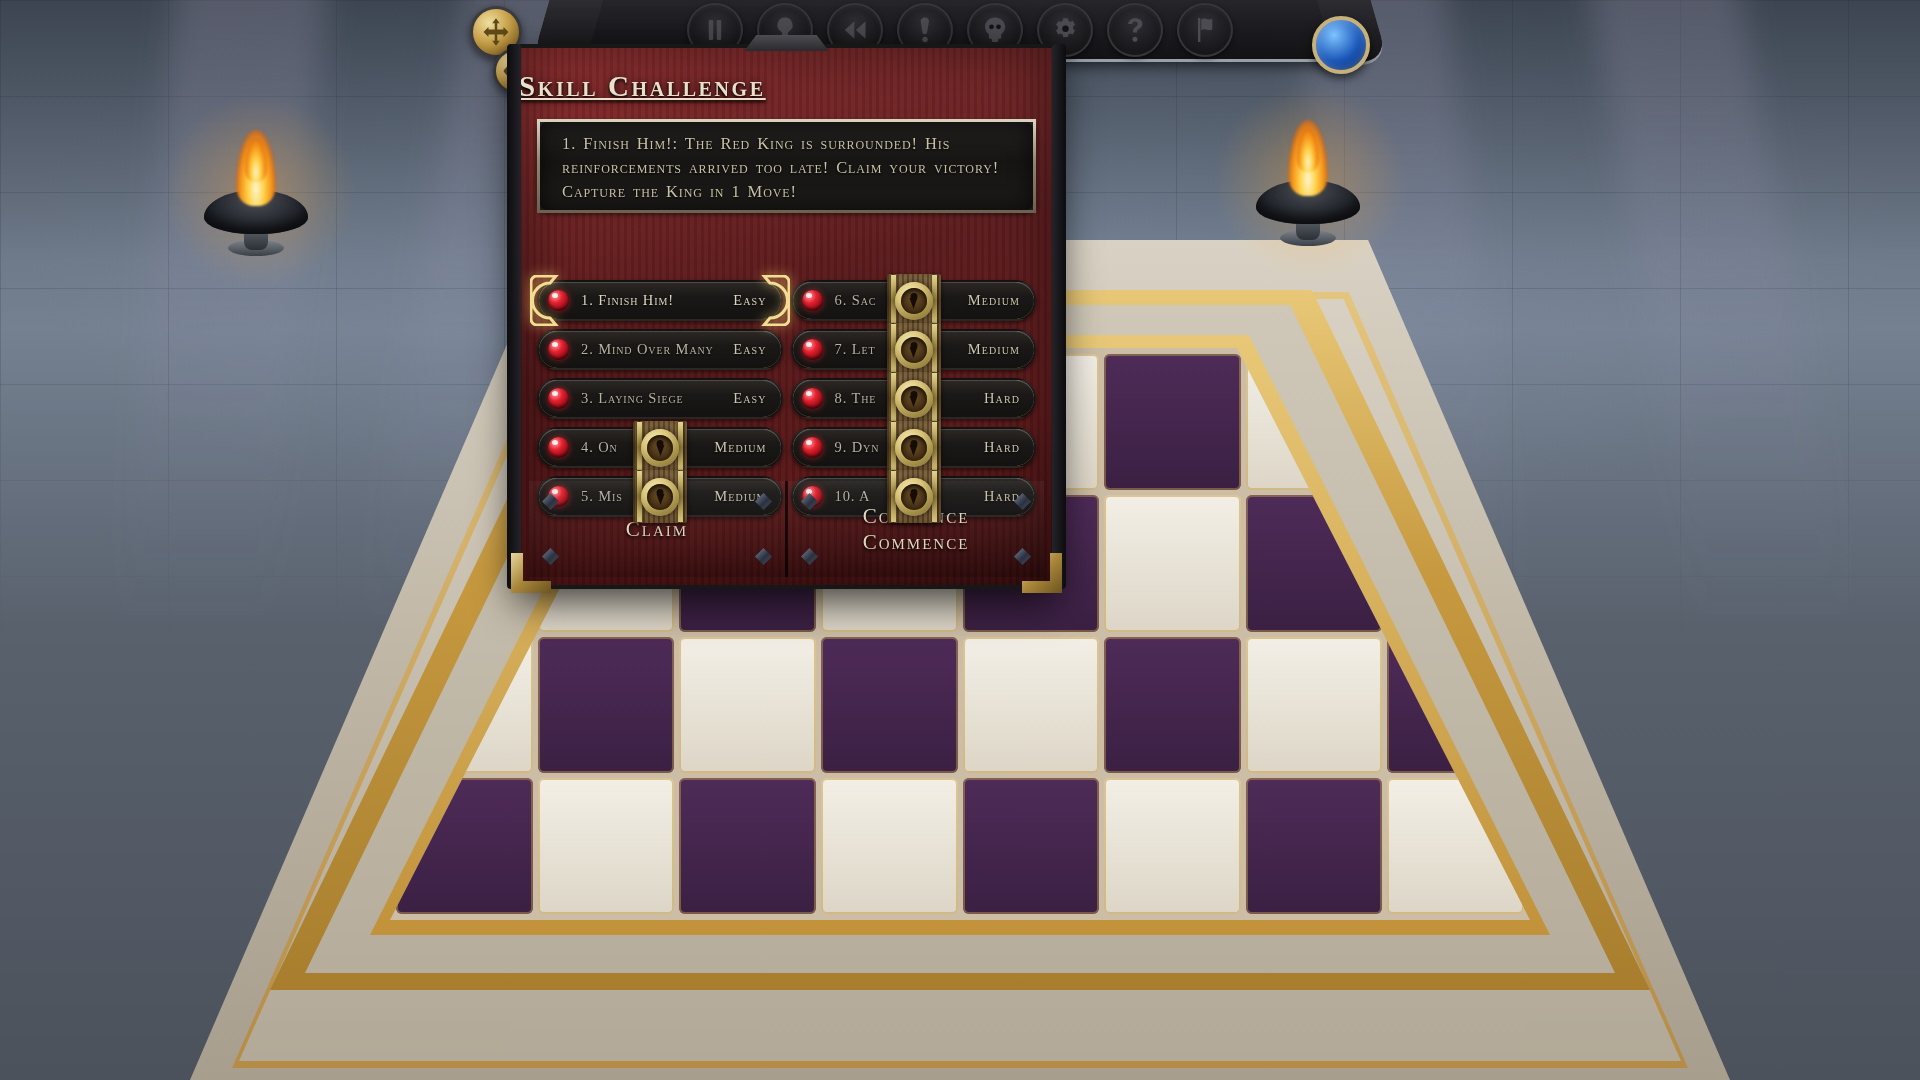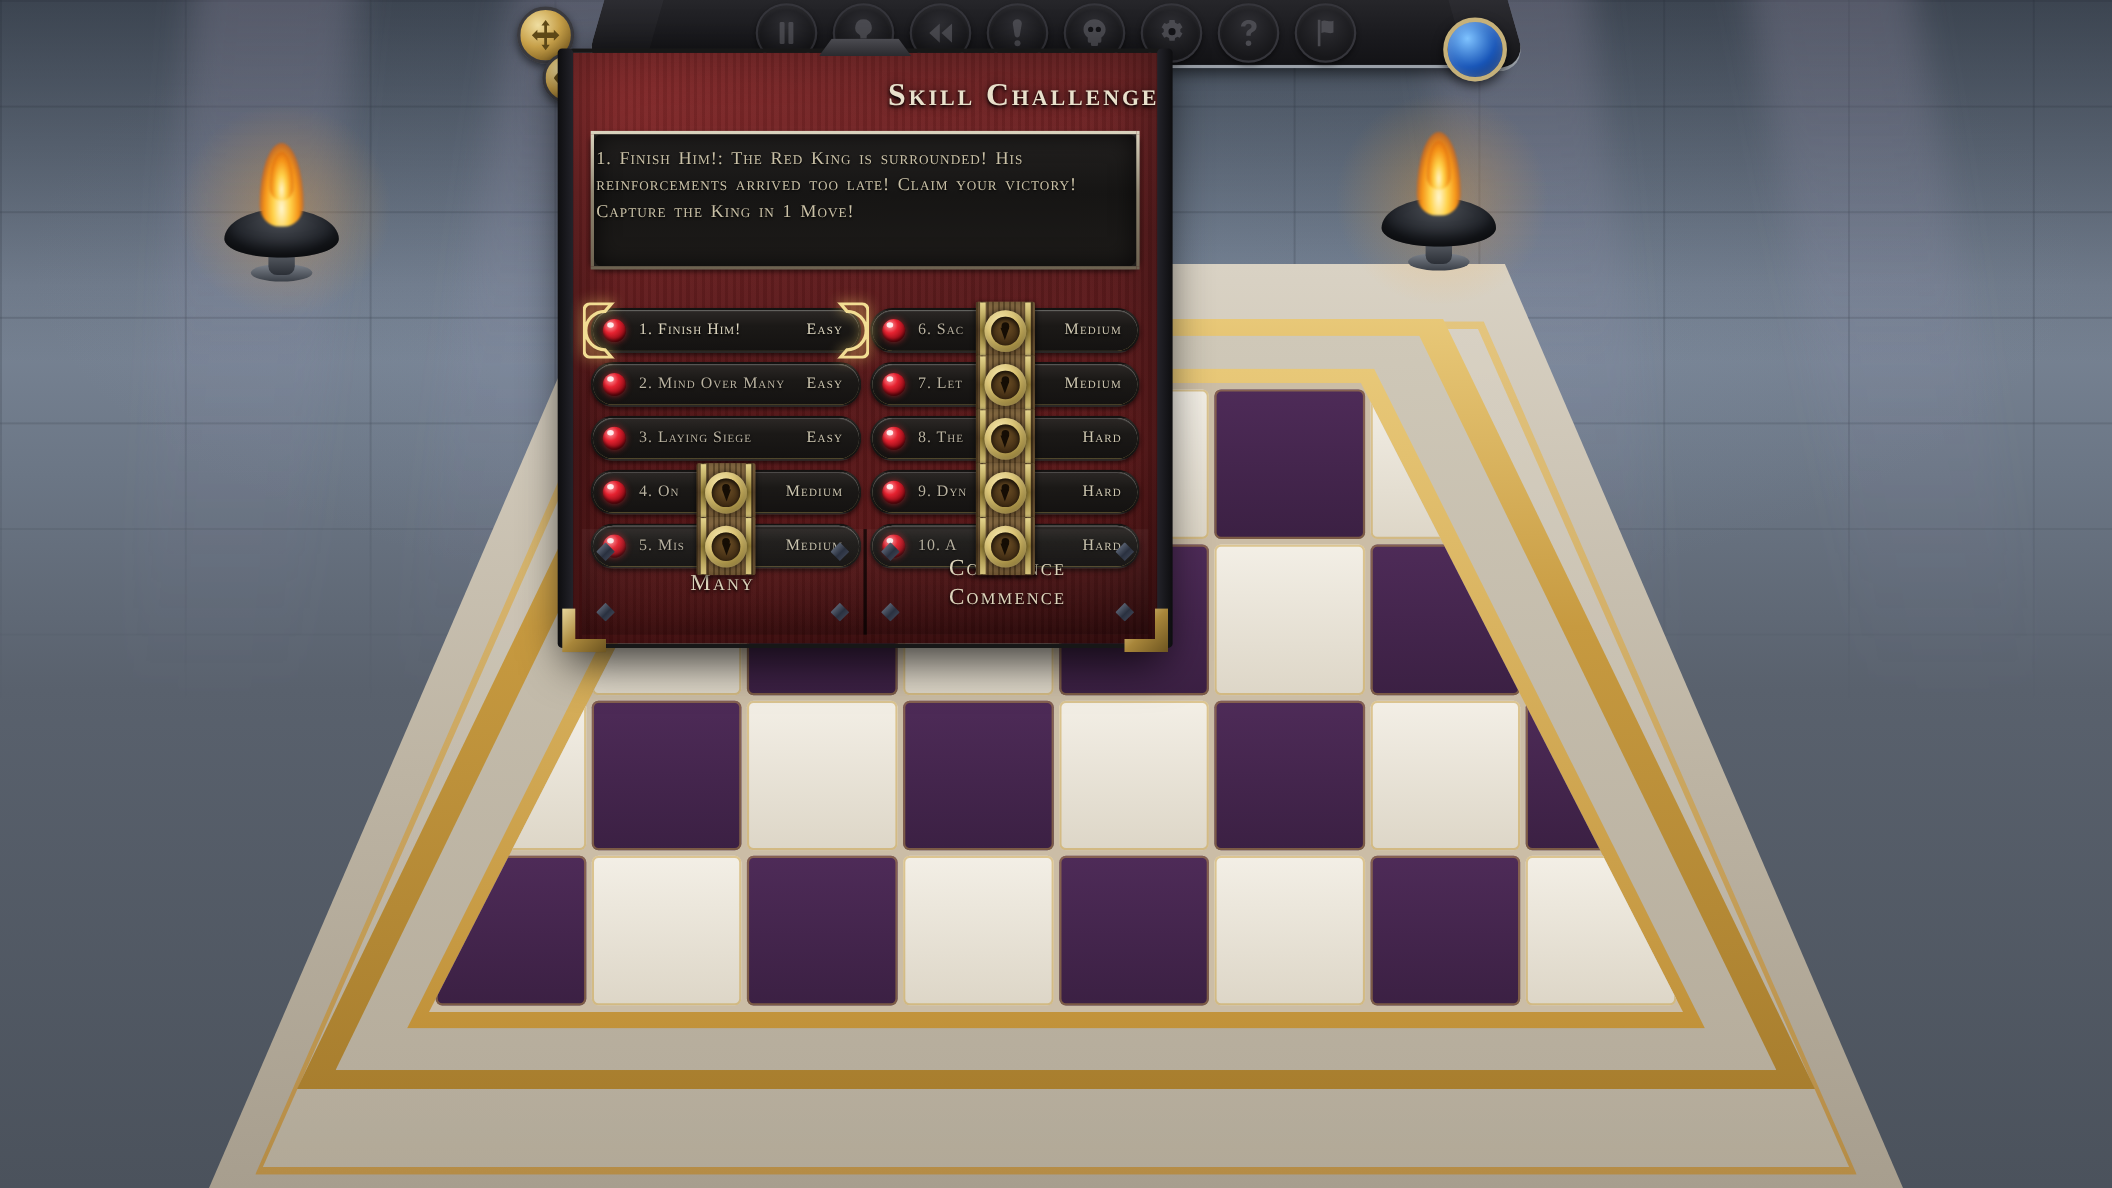--- a/index.html
+++ b/index.html
@@ -174,34 +174,35 @@
     border-radius: 6px;
     box-shadow: 0 12px 40px rgba(0,0,0,.75), inset 0 0 60px rgba(0,0,0,.45);
   }
   .dialog-tab {
     position:absolute; top: -13px; left: 50%; transform: translateX(-50%);
     width: 84px; height: 16px;
     background: linear-gradient(#4c4c52,#2a2a2e);
     clip-path: polygon(14% 0, 86% 0, 100% 100%, 0 100%);
   }
   .dlg-title {
-    text-align:right; margin-top: 22px;
+    text-align:left; margin-top: 22px;
     font-size: 29px; letter-spacing: 2.6px;
     font-variant: small-caps; font-weight: 700;
     color: #e8e0cb;
     text-shadow: 0 2px 3px #000, 0 0 10px rgba(0,0,0,.7);
+    text-decoration: underline;
   }
   .desc-box {
-    margin: 16px 18px 0 18px; height: 126px;
+    margin: 16px 18px 0 18px; height: 94px;
     background: linear-gradient(#232120, #161514 45%, #1d1b19);
     border: 3px solid;
     border-image: linear-gradient(#d9d2bd, #8e8571 45%, #6d6250) 1;
     border-radius: 10px;
     box-shadow: inset 0 0 22px rgba(0,0,0,.75), 0 2px 4px rgba(0,0,0,.5);
-    padding: 10px 2px;
+    padding: 10px 22px;
     overflow: hidden;
   }
   .desc-text {
     font-size: 16.5px; line-height: 24px; letter-spacing: .9px;
     font-variant: small-caps;
     color: #c9c0a6;
     text-shadow: 0 1px 2px #000;
     word-spacing: 2px;
   }
 
@@ -652,21 +653,21 @@
           </div>
         </div>
     </div>
 
     <div class="footer">
       <div class="fbtn">
         <span class="rivet rv-tl"></span>
         <span class="rivet rv-tr"></span>
         <span class="rivet rv-bl"></span>
         <span class="rivet rv-br"></span>
-        <span class="fbtn-label">Many</span>
+        <span class="fbtn-label">Claim</span>
       </div>
       <div class="fbtn">
         <span class="rivet rv-tl"></span>
         <span class="rivet rv-tr"></span>
         <span class="rivet rv-bl"></span>
         <span class="rivet rv-br"></span>
         <span class="fbtn-label">
           <span>Commence</span><br>
           <span>Commence</span>
         </span>

